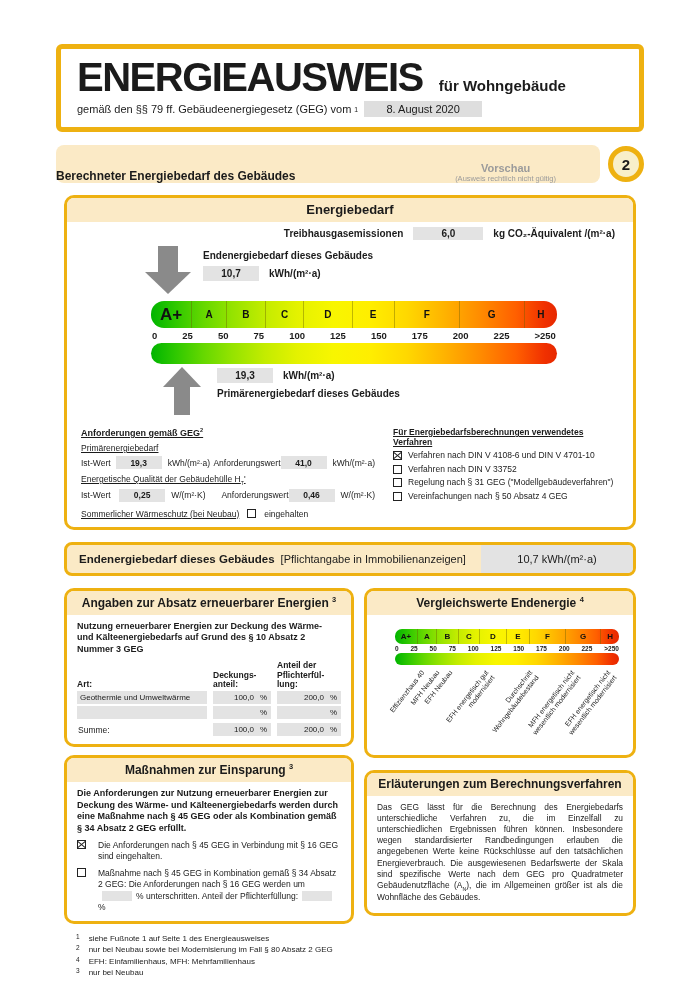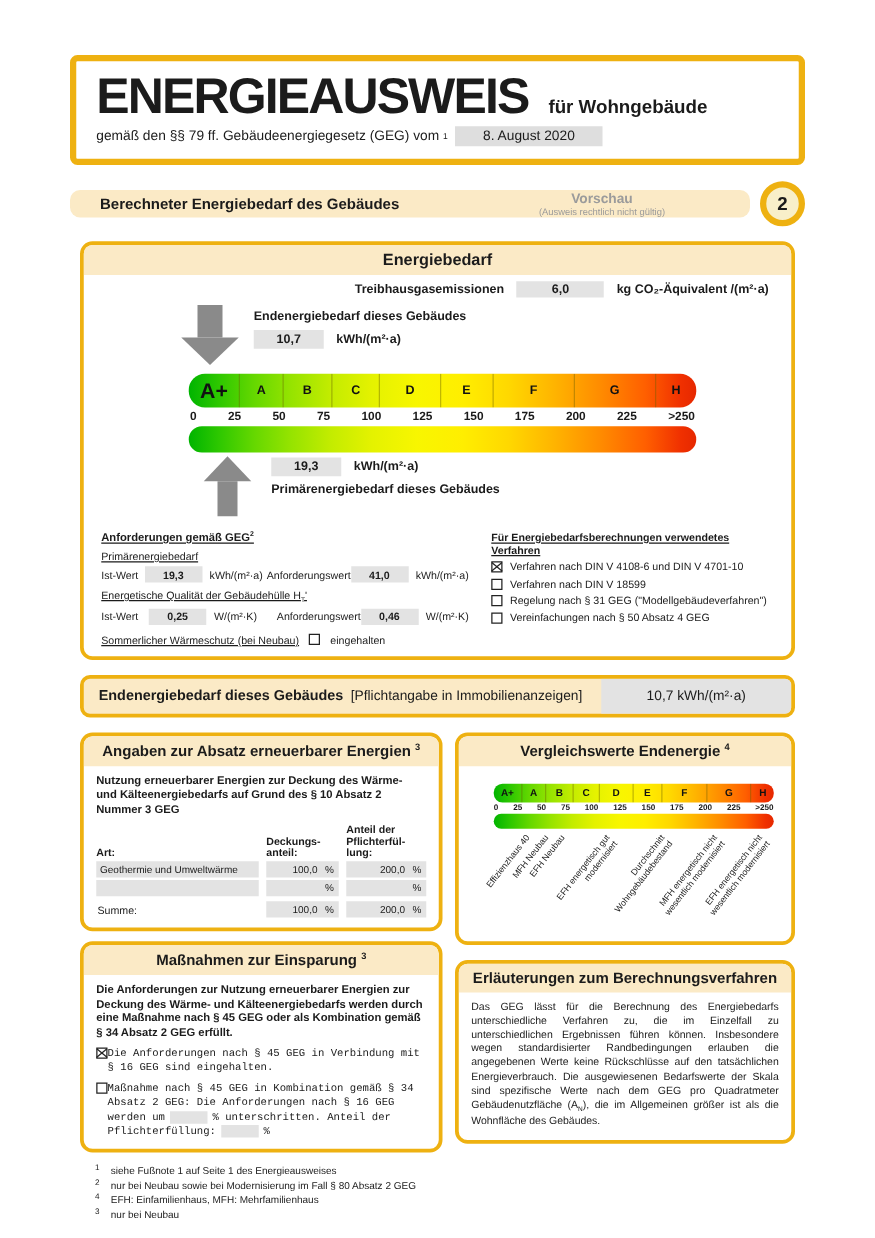--- a/index.html
+++ b/index.html
@@ -21,21 +21,21 @@
   
   .header-box { border:5px solid var(--gold); border-radius:6px; padding:6px 16px 10px; }
   .title-row { display:flex; align-items:baseline; gap:16px; }
   .h-title { font-size:40px; font-weight:bold; letter-spacing:-1.5px; }
   .h-sub { font-size:15px; font-weight:bold; }
   .law-row { display:flex; align-items:center; font-size:11px; margin-top:1px; }
   .law-row sup { margin:0 6px 0 3px; }
   .date-box { background:#DEDEDE; padding:2px 10px; min-width:118px; text-align:center; }
   
   .banner-row { display:flex; align-items:center; gap:8px; margin-top:13px; }
-  .banner { flex:1; background:var(--peach); border-radius:8px; height:22px; display:flex; align-items:center; padding:0 24px; }
+  .banner { flex:1; background:var(--peach); border-radius:8px; height:38px; display:flex; align-items:flex-end; padding:0 0; }
   .banner-title { font-weight:bold; font-size:12px; flex:1; }
   .preview { text-align:center; margin-right:44px; color:#9B9B9B; }
   .preview-label { font-weight:bold; font-size:11px; }
   .preview-note { font-size:7.5px; }
   .badge { width:36px; height:36px; border:5px solid var(--gold); border-radius:50%; background:#F8EFC9;
     display:flex; align-items:center; justify-content:center; font-weight:bold; font-size:15px; flex:none; }
   
   .inner { margin-left:8px; margin-right:8px; }
   .sect { border:3.5px solid var(--gold); border-radius:10px; background:#fff; overflow:hidden; }
   .sect-head { background:var(--peach); padding:4px 12px 5px; font-weight:bold; font-size:13px;text-align:center; }
@@ -107,21 +107,21 @@
   .t-row { display:flex; margin-top:2px; align-items:center; }
   .cell { background:var(--graybox); height:13px; font-size:8px; display:flex; align-items:center; }
   .cell-art { flex:1; padding-left:3px; }
   .cell-num { width:58px; flex:none; }
   .cell-num .n { flex:1; text-align:right; padding-right:6px; font-size:8px; }
   .cell-num .p { width:11px; font-size:8px; }
   .cell-ant { margin-left:6px; width:64px; }
   .sum-label { flex:1; font-size:8.5px; background:none; padding-left:1px; }
   .gap-row { height:2px; }
   
-  .m-item { display:flex; gap:0; margin-top:6px; font-size:8.5px; line-height:1.3; align-items:flex-start;font-family:Liberation Mono, monospace; }
+  .m-item { display:flex; gap:12px; margin-top:6px; font-size:8.5px; line-height:1.3; align-items:flex-start; }
   .inline-box { display:inline-block; width:30px; height:10px; background:var(--graybox); vertical-align:middle; margin:0 4px; }
   
   .mini-scale { margin-left:18px; width:224px; margin-top:8px; }
   .mini-band { display:flex; height:15px; border-radius:7px; overflow:hidden; background:var(--grad); }
   .mini-band .seg { font-size:8px; }
   .mini-ticks { display:flex; justify-content:space-between; font-size:6.5px; font-weight:bold; padding:1px 0; }
   .mini-bar { height:12px; border-radius:6px; background:var(--grad); }
   .vg-labels { position:relative; height:88px; margin-left:18px; }
   .vg-label { position:absolute; top:4px; width:86px; text-align:right; font-size:7px; line-height:1.15;
     transform:rotate(-52deg); transform-origin:100% 0; }
@@ -255,21 +255,21 @@
           </div>
           <div class="anf-right">
             <div class="anf-title" style="font-size:8.5px">Für Energiebedarfsberechnungen verwendetes Verfahren</div>
             <div class="chk-list">
               <div class="chk-item">
                 <span class="cb checked"></span>
                 <span>Verfahren nach DIN V 4108-6 und DIN V 4701-10</span>
               </div>
               <div class="chk-item">
                 <span class="cb"></span>
-                <span>Verfahren nach DIN V 18599</span>
+                <span>Verfahren nach DIN V 33752</span>
               </div>
               <div class="chk-item">
                 <span class="cb"></span>
                 <span>Regelung nach § 31 GEG ("Modellgebäudeverfahren")</span>
               </div>
               <div class="chk-item">
                 <span class="cb"></span>
                 <span>Vereinfachungen nach § 50 Absatz 4 GEG</span>
               </div>
             </div>

